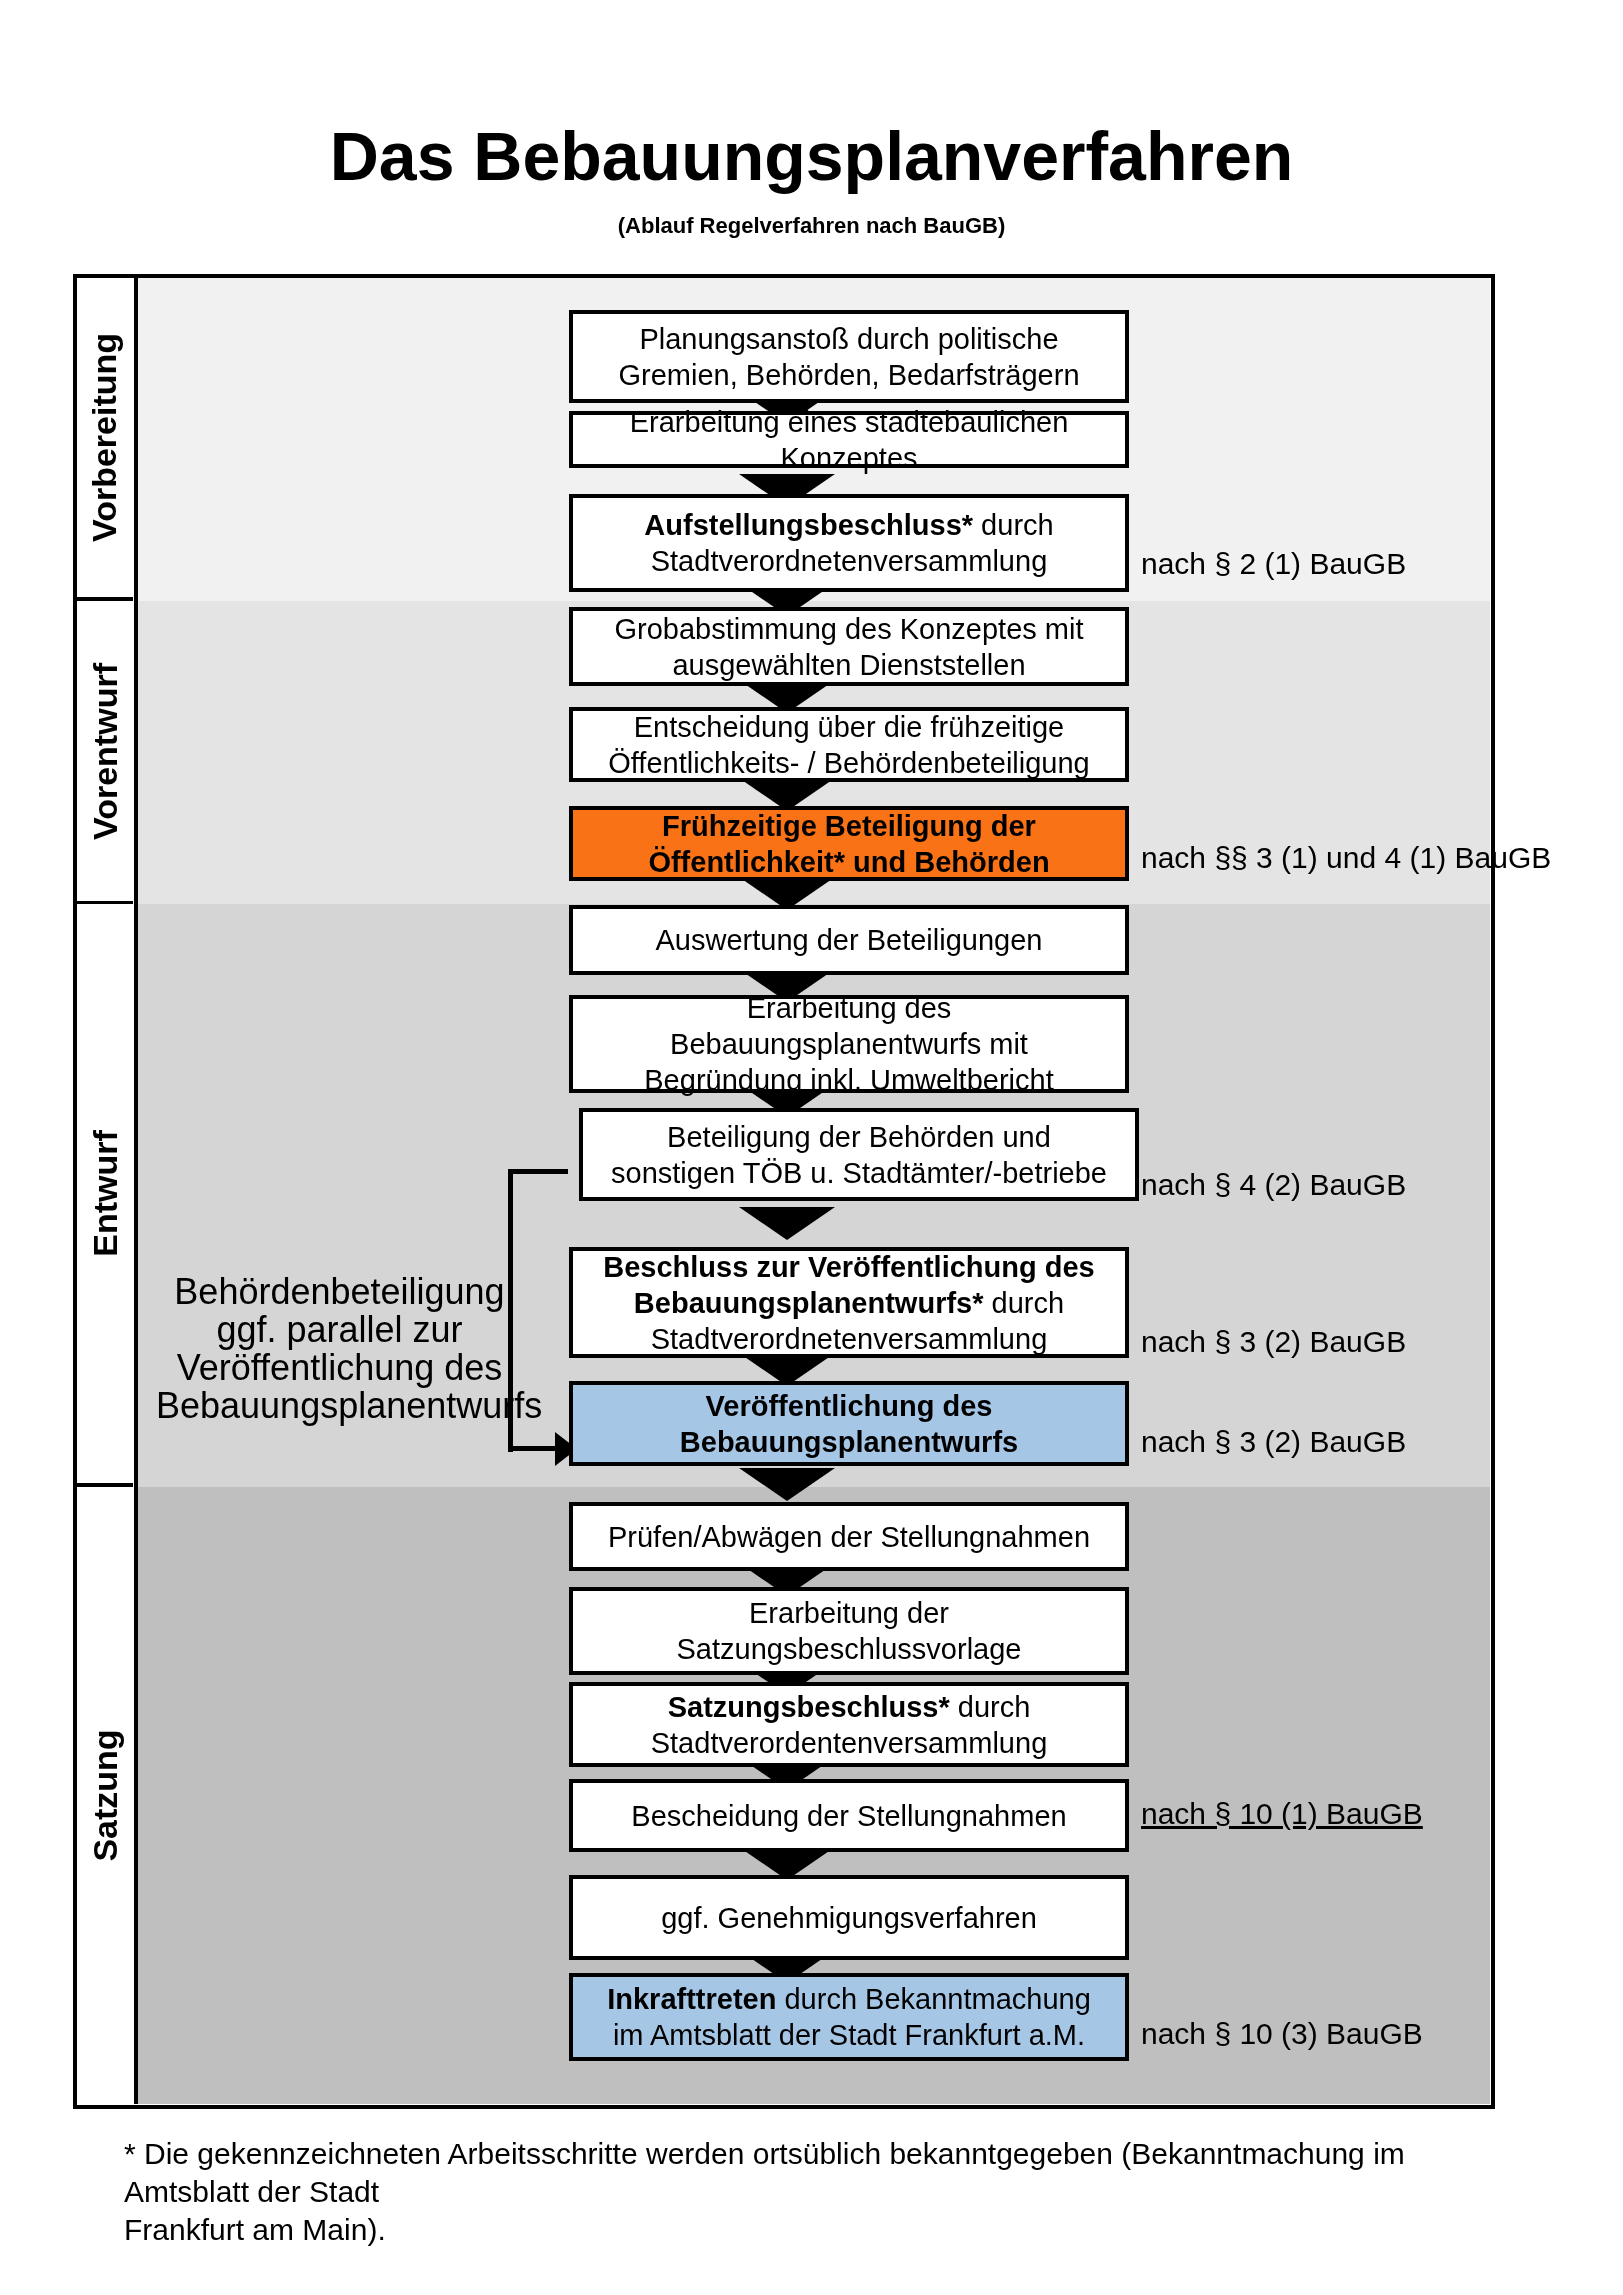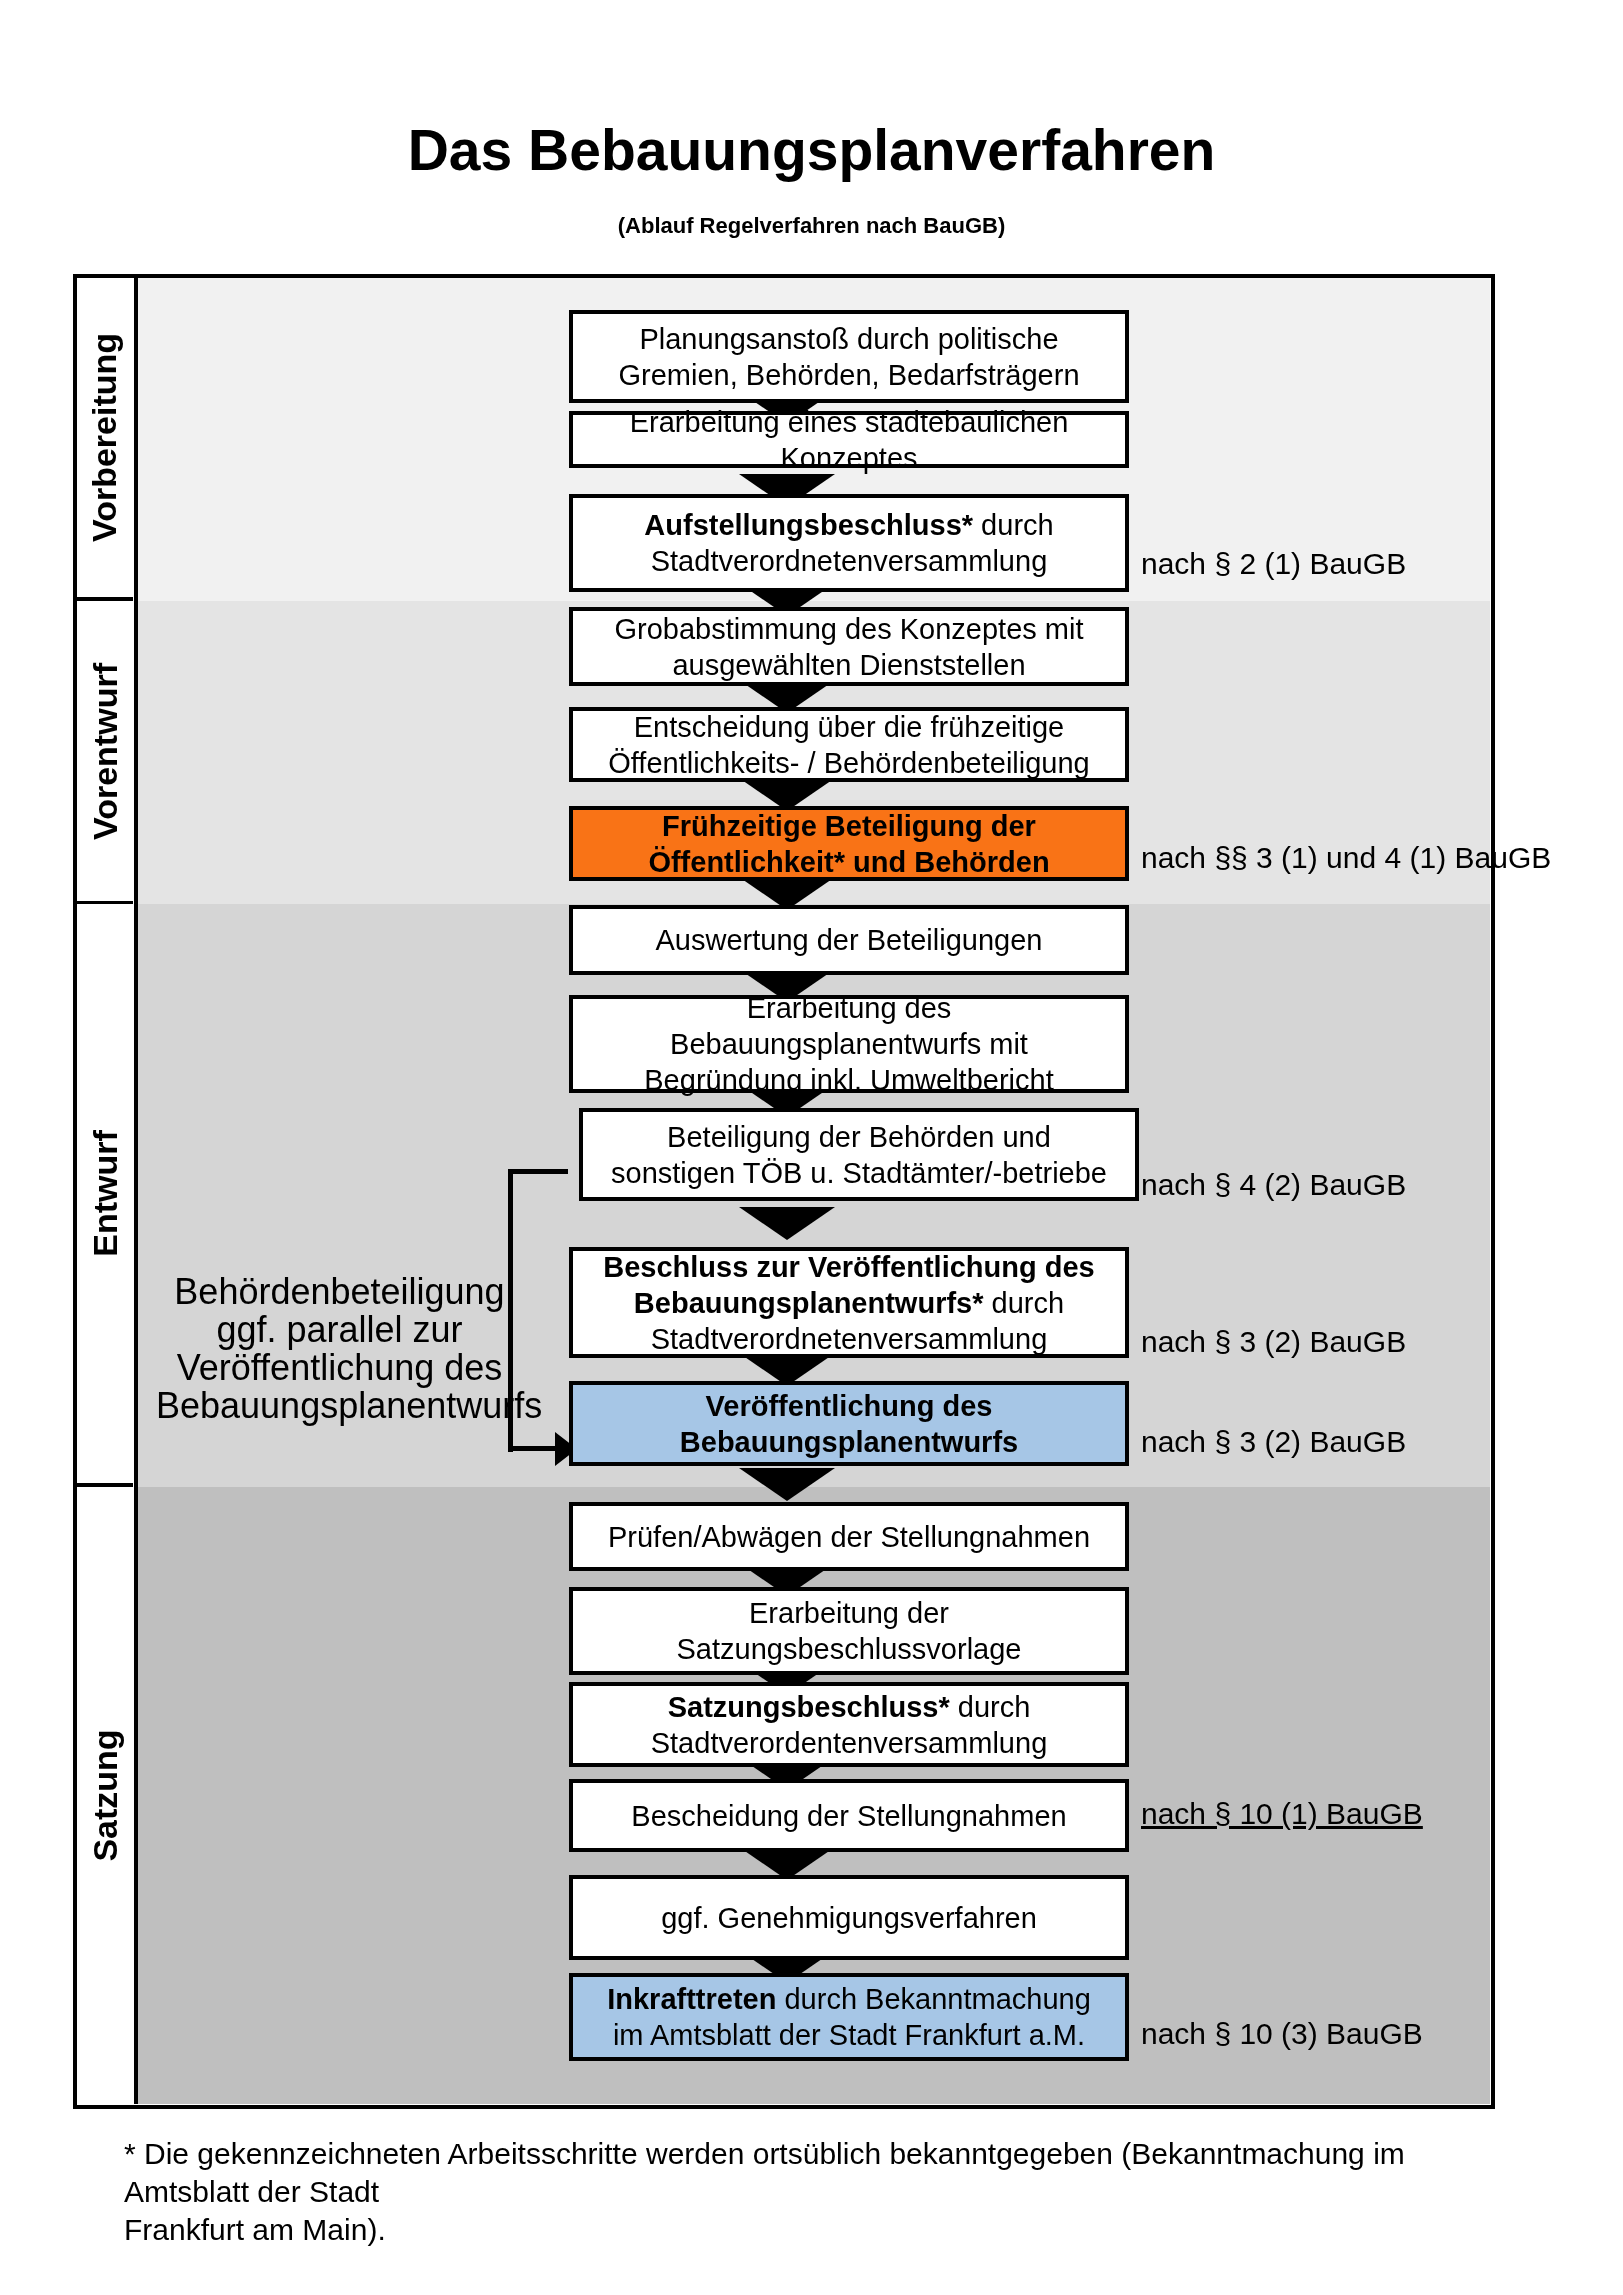--- a/index.html
+++ b/index.html
@@ -3,21 +3,21 @@
 <meta charset="utf-8">
 <style>
   html,body { margin:0; padding:0; background:#ffffff; }
   .page {
     position:relative; width:1623px; height:2295px;
     background:#ffffff; overflow:hidden;
     font-family:"Liberation Sans", sans-serif; color:#000;
   }
   .title {
     position:absolute; top:117px; left:0; width:1623px;
-    text-align:center; font-size:57px; font-weight:bold; letter-spacing:0px;
+    text-align:center; font-size:68px; font-weight:bold; letter-spacing:0px;
   }
   .subtitle {
     position:absolute; top:213px; left:0; width:1623px;
     text-align:center; font-size:22px; font-weight:bold;
   }
   
   .frame {
     position:absolute; left:73px; top:274px;
     width:1422px; height:1835px;
     border:4.6px solid #000; box-sizing:border-box;

